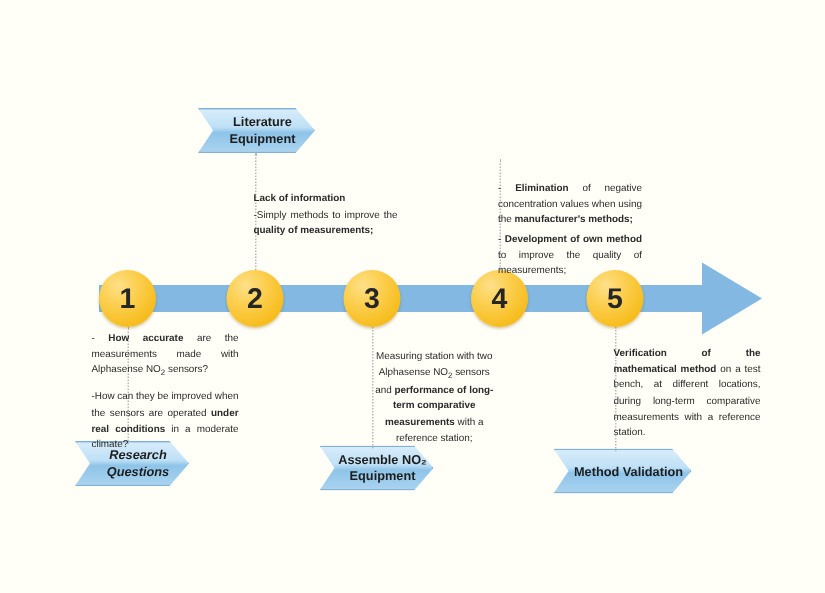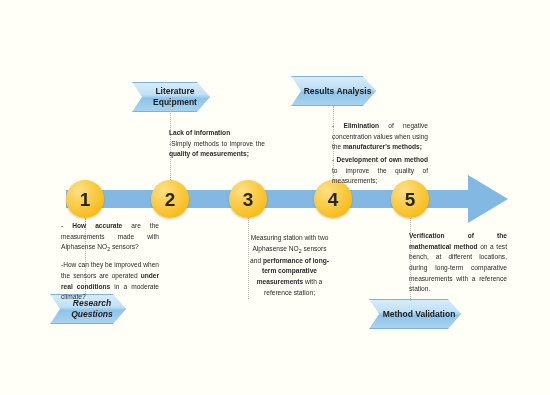--- a/index.html
+++ b/index.html
@@ -97,38 +97,41 @@
   sub { font-size: 80%; }
 </style>
 </head>
 <body>
 
 <div id="canvas">
 
   <div class="axis-bar"></div>
   <div class="axis-head"></div>
 
-  <div class="banner" style="left:132px; top:72px; width:78px;margin-top:10px;">
+  <div class="banner" style="left:132px; top:72px; width:78px;">
     <span>
       <span>Literature</span><br>
       <span>Equipment</span>
     </span>
   </div>
 
-  <div class="banner" style="left:291px; top:76px; width:85px;">
-    <span>Results Analysis</span>
-  </div>
 
   <div class="banner" style="left:50px; top:294px; width:76px;font-style:italic;">
     <span>
       <span>Research</span><br>
       <span>Questions</span>
     </span>
   </div>
 
+  <div class="banner" style="left:213px; top:297px; width:76px;">
+    <span>
+      <span>Assemble NO₂</span><br>
+      <span>Equipment</span>
+    </span>
+  </div>
 
   <div class="banner" style="left:369px; top:299px; width:92px;align-items:center;">
     <span>Method Validation</span>
   </div>
 
   <div class="connector" style="left:170px; top:102px; height:86px;"></div>
   <div class="connector" style="left:333px; top:106px; height:82px;"></div>
   <div class="connector" style="left:85px;  top:218px; height:78px;"></div>
   <div class="connector" style="left:248px; top:218px; height:81px;"></div>
   <div class="connector" style="left:410px; top:218px; height:83px;"></div>

